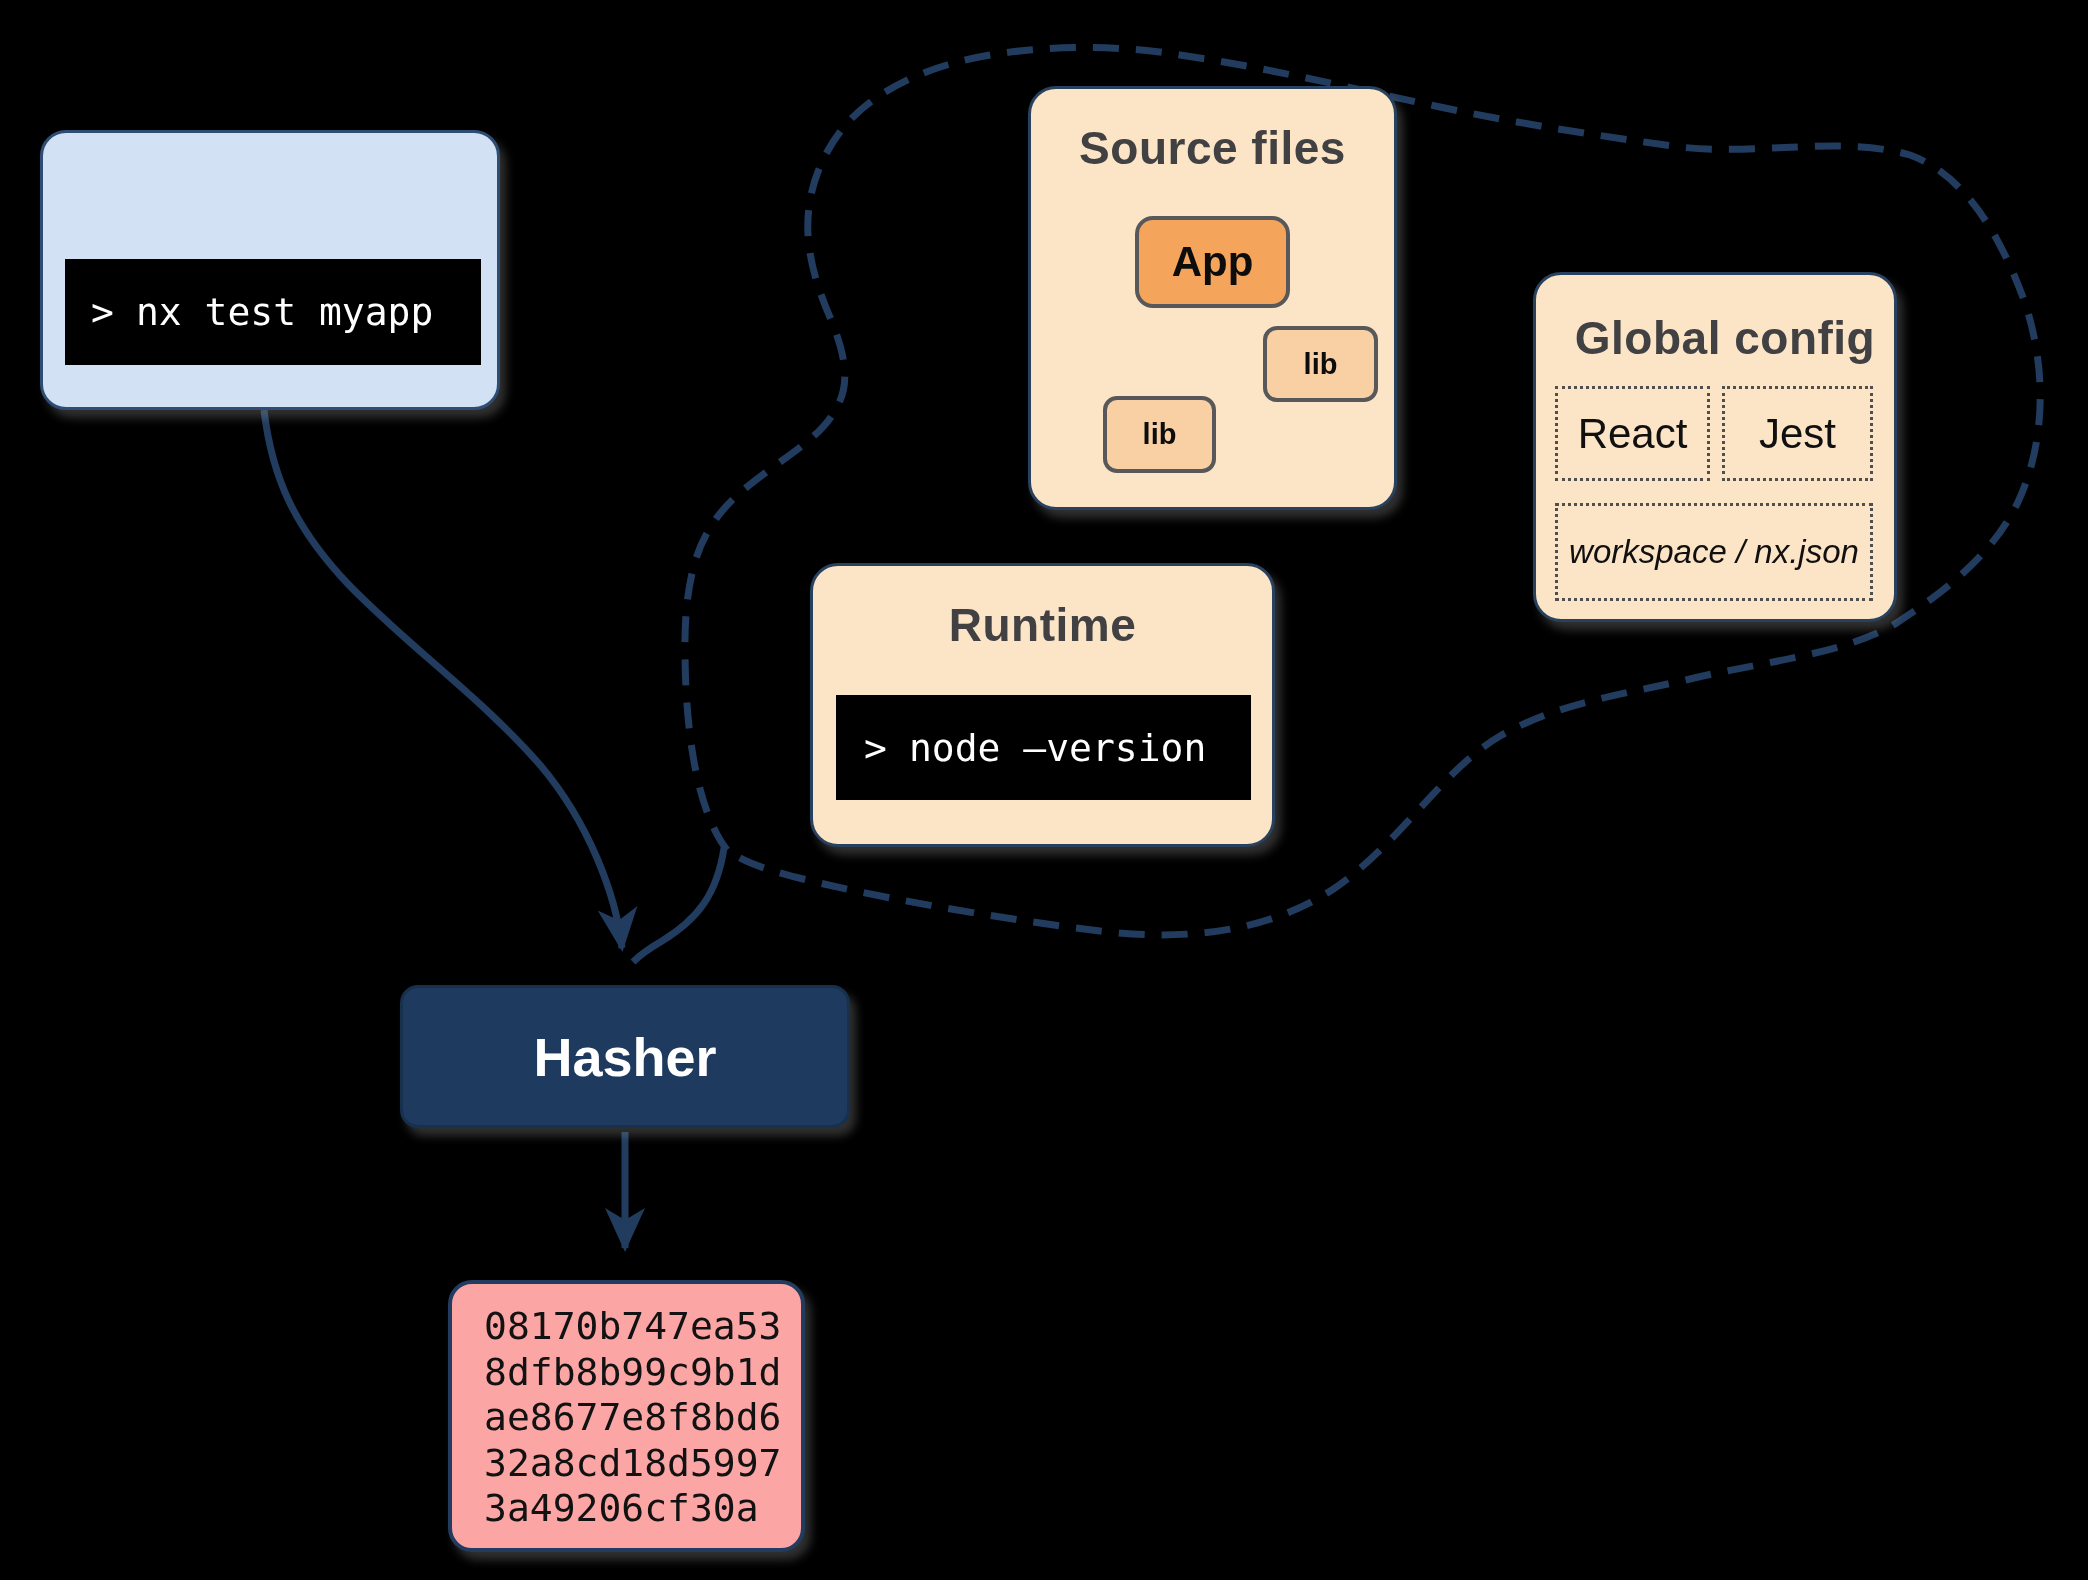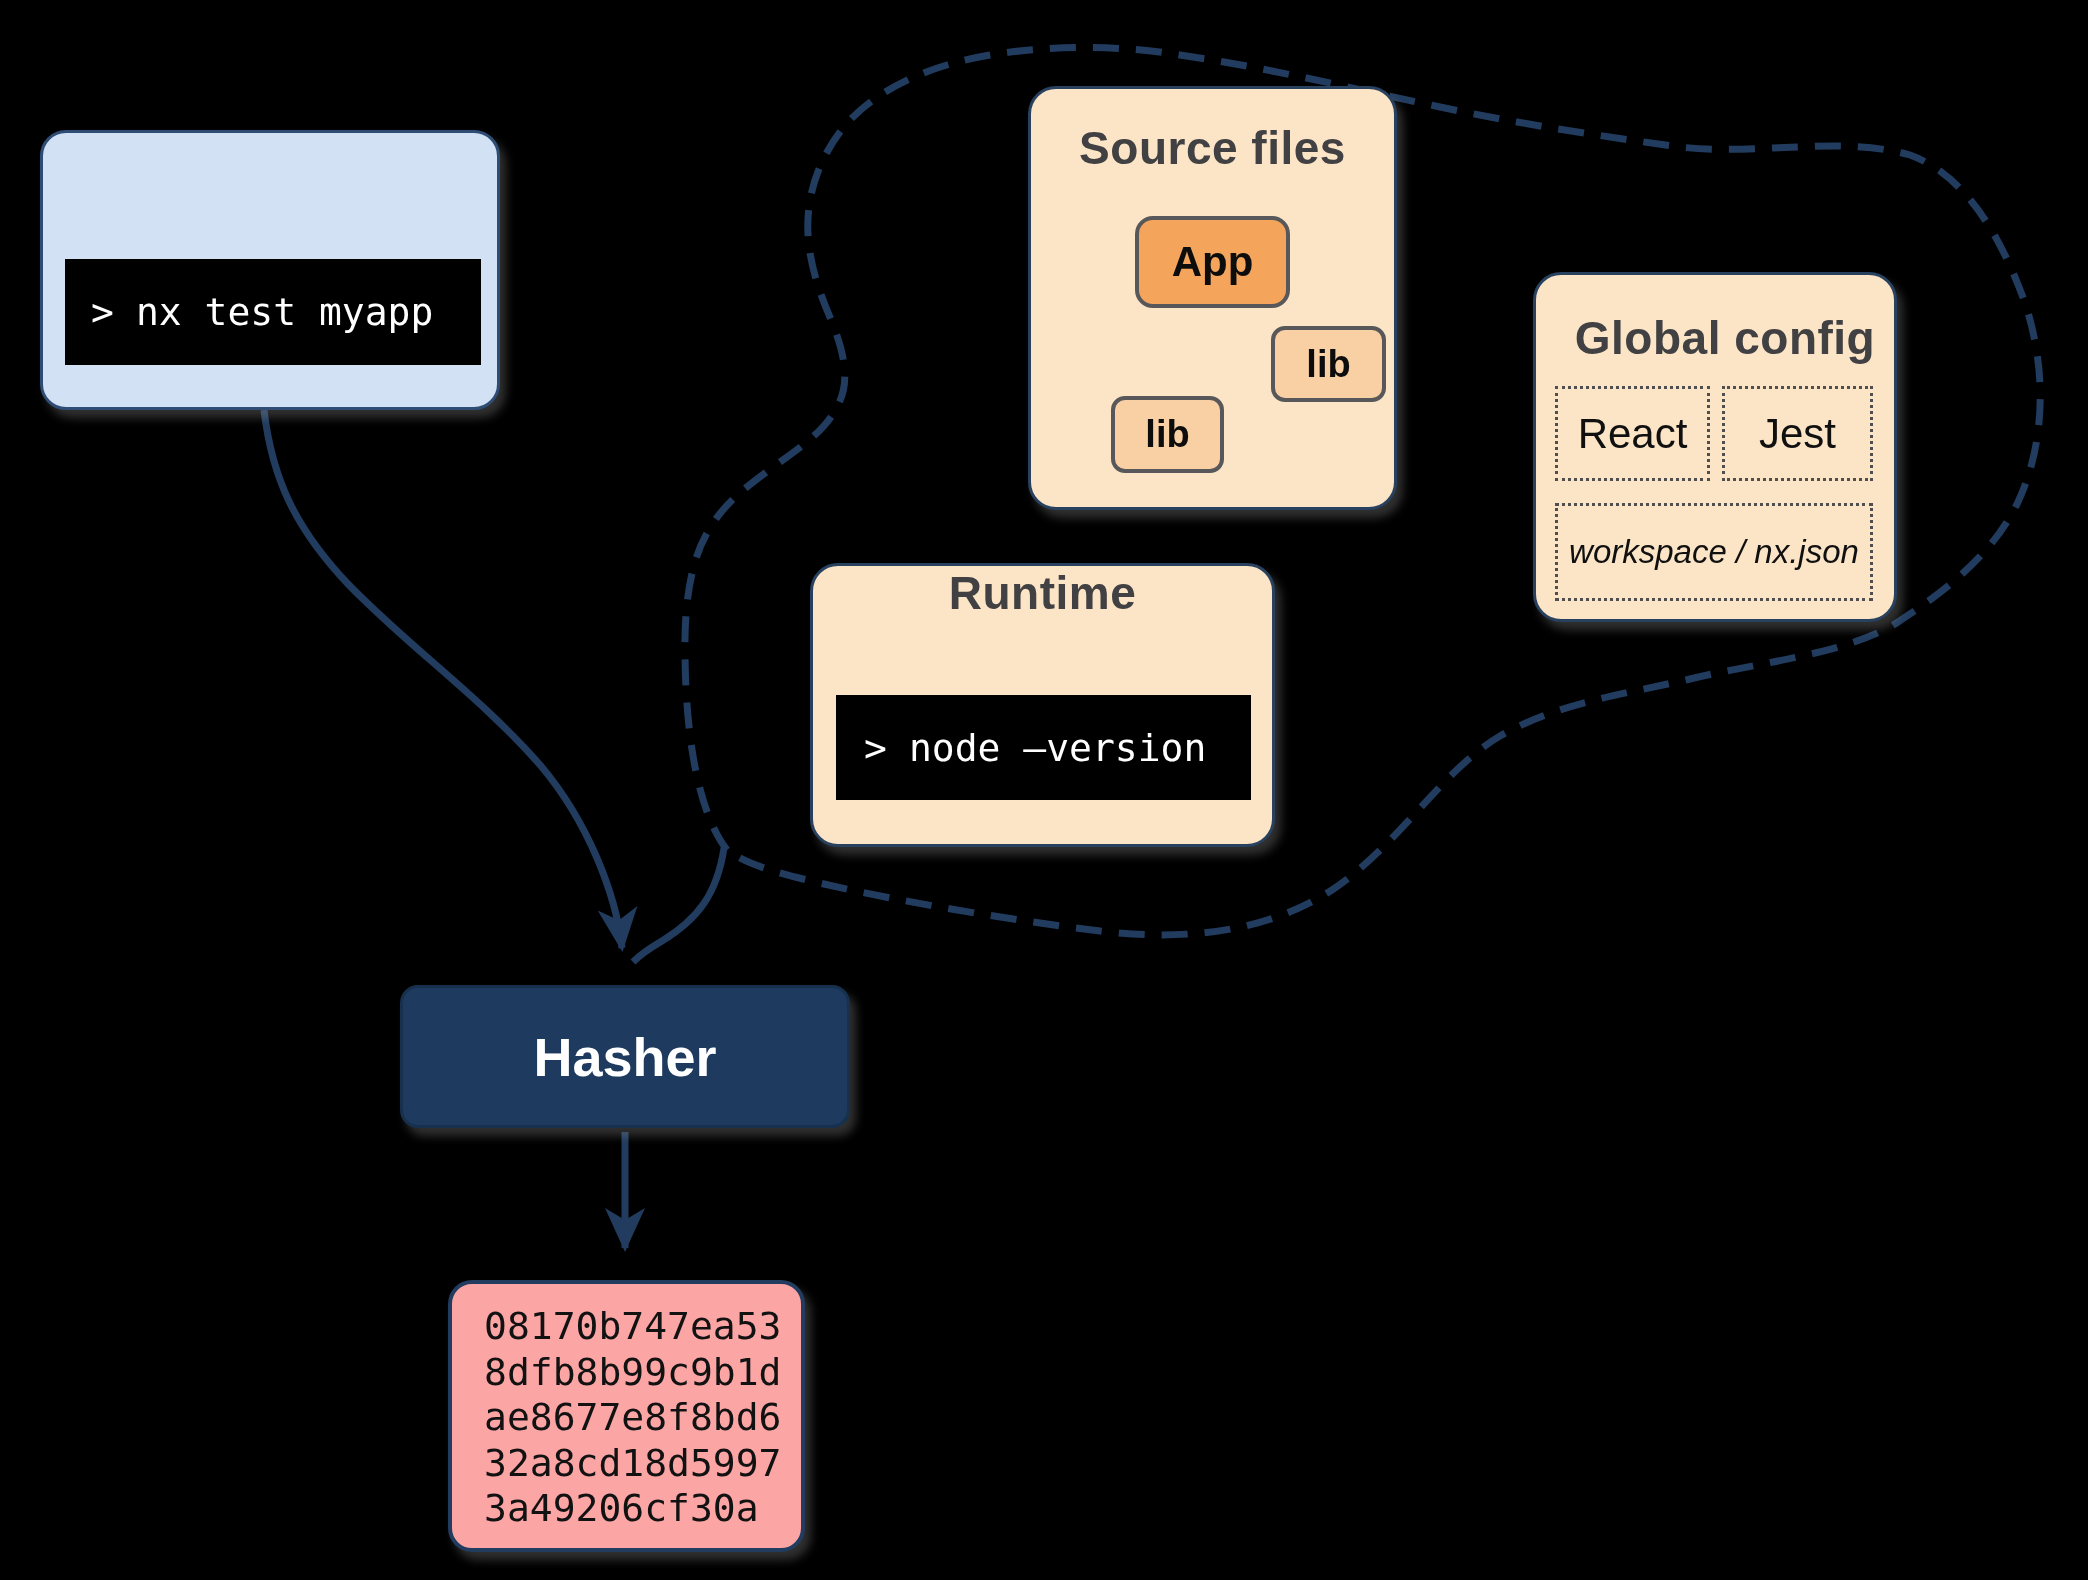--- a/index.html
+++ b/index.html
@@ -47,38 +47,38 @@
   
   .source-box{left:1028px;top:86px;width:369px;height:424px;border-radius:28px;
     background:var(--peach-fill);border:3px solid var(--peach-border);}
   .source-title{margin-top:32px;font-size:46px;text-align:center;}
   .node{
     position:absolute;box-sizing:border-box;display:flex;align-items:center;justify-content:center;
     border:4px solid var(--node-border);font-weight:bold;color:#0d0d0d;
   }
   .app-node{left:104px;top:127px;width:155px;height:92px;border-radius:18px;
     background:var(--orange-node);font-size:42px;}
-  .lib-node{background:var(--lib-node);font-size:38px;border-radius:14px;margin-left:8px;}
+  .lib-node{background:var(--lib-node);font-size:29px;border-radius:14px;}
   .lib-right{left:232px;top:237px;width:115px;height:76px;}
   .lib-left{left:72px;top:307px;width:113px;height:77px;}
   
   .global-box{left:1533px;top:272px;width:364px;height:350px;border-radius:28px;
     background:var(--peach-fill);border:3px solid var(--peach-border);}
   .global-title{margin-top:36px;font-size:46px;padding-left:20px;}
   .config-item{
     position:absolute;box-sizing:border-box;display:flex;align-items:center;justify-content:center;
     border:3px dotted var(--dotted-border);color:#101010;
   }
   .react-item{left:19px;top:111px;width:155px;height:95px;font-size:42px;}
   .jest-item{left:186px;top:111px;width:151px;height:95px;font-size:42px;}
   .workspace-item{left:19px;top:228px;width:318px;height:98px;font-size:33px;font-style:italic;}
   
   .runtime-box{left:810px;top:563px;width:465px;height:284px;border-radius:28px;
     background:var(--peach-fill);border:3px solid var(--peach-border);}
-  .runtime-title{font-size:46px;}
+  .runtime-title{margin-top:32px;font-size:46px;}
   .runtime-terminal{left:23px;top:129px;width:415px;height:105px;font-size:38px;padding-left:28px;}
   
   .hasher-box{left:400px;top:985px;width:450px;height:143px;border-radius:18px;
     background:var(--navy-fill);border:3px solid #16304d;
     display:flex;align-items:center;justify-content:center;
     color:#ffffff;font-size:54px;font-weight:bold;}
   
   .hash-box{left:448px;top:1280px;width:357px;height:272px;border-radius:24px;
     background:#fca5a5;border:4px solid var(--navy);
     padding:20px 0 0 32px;

